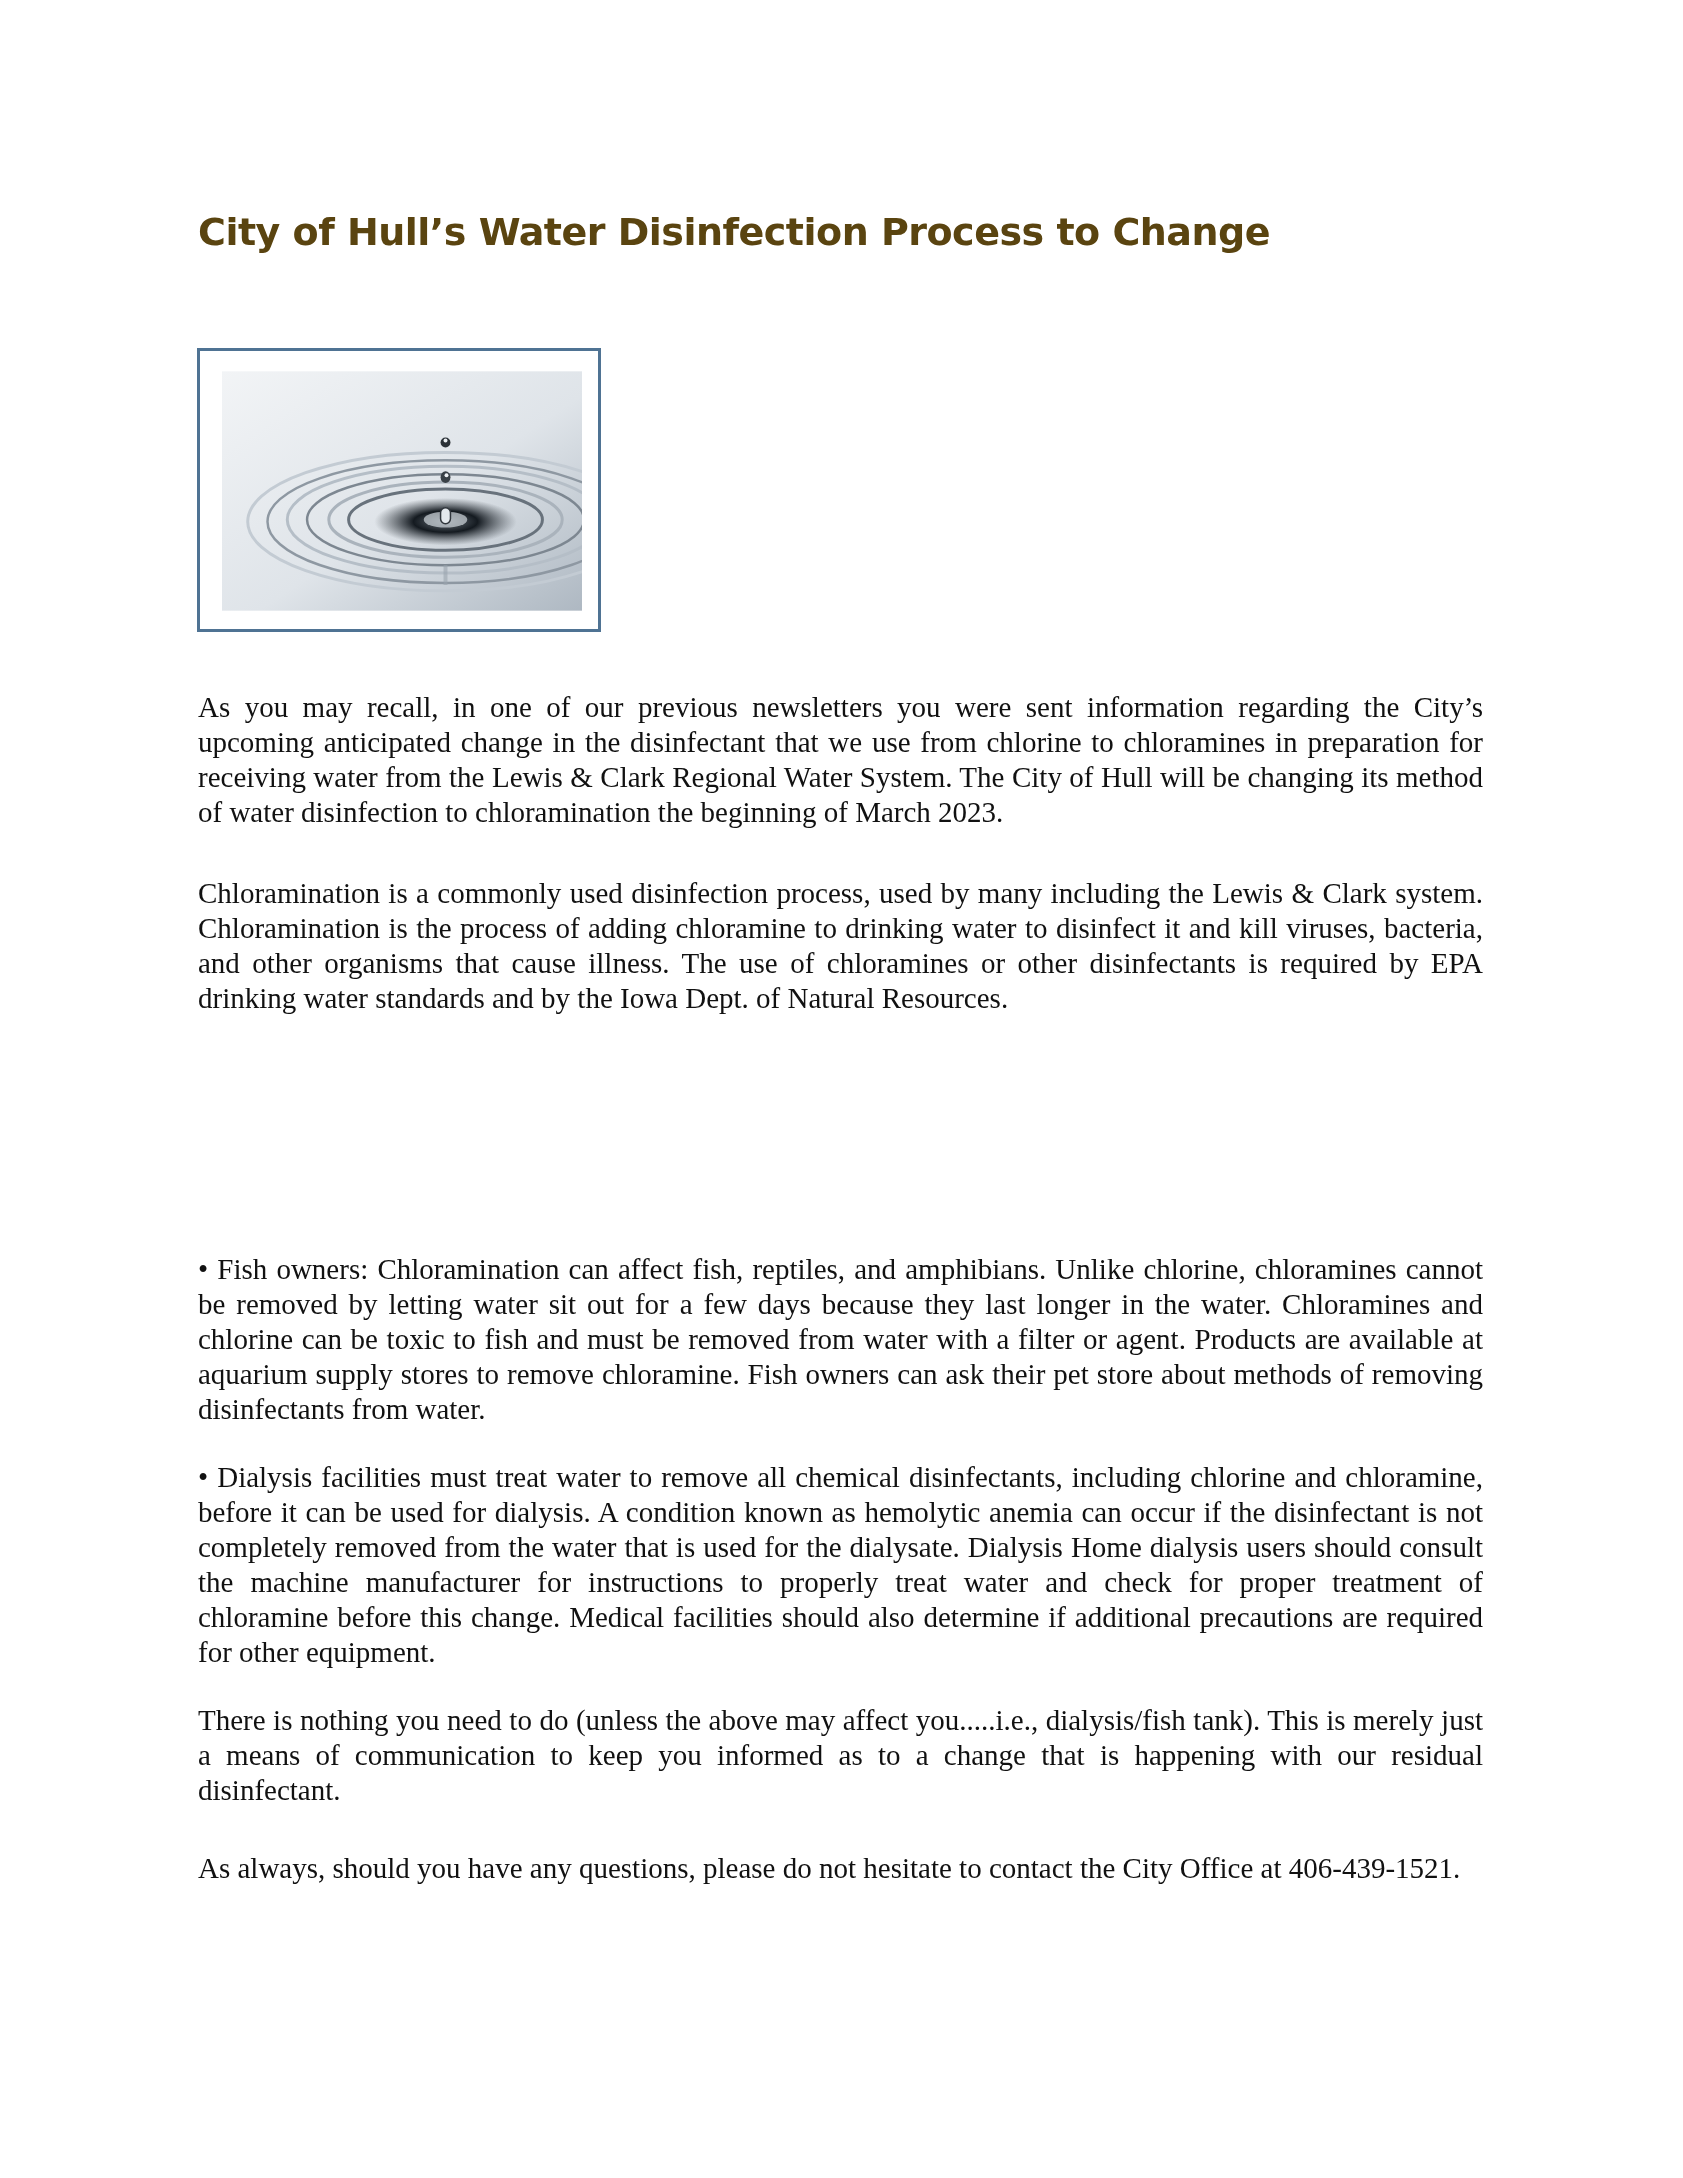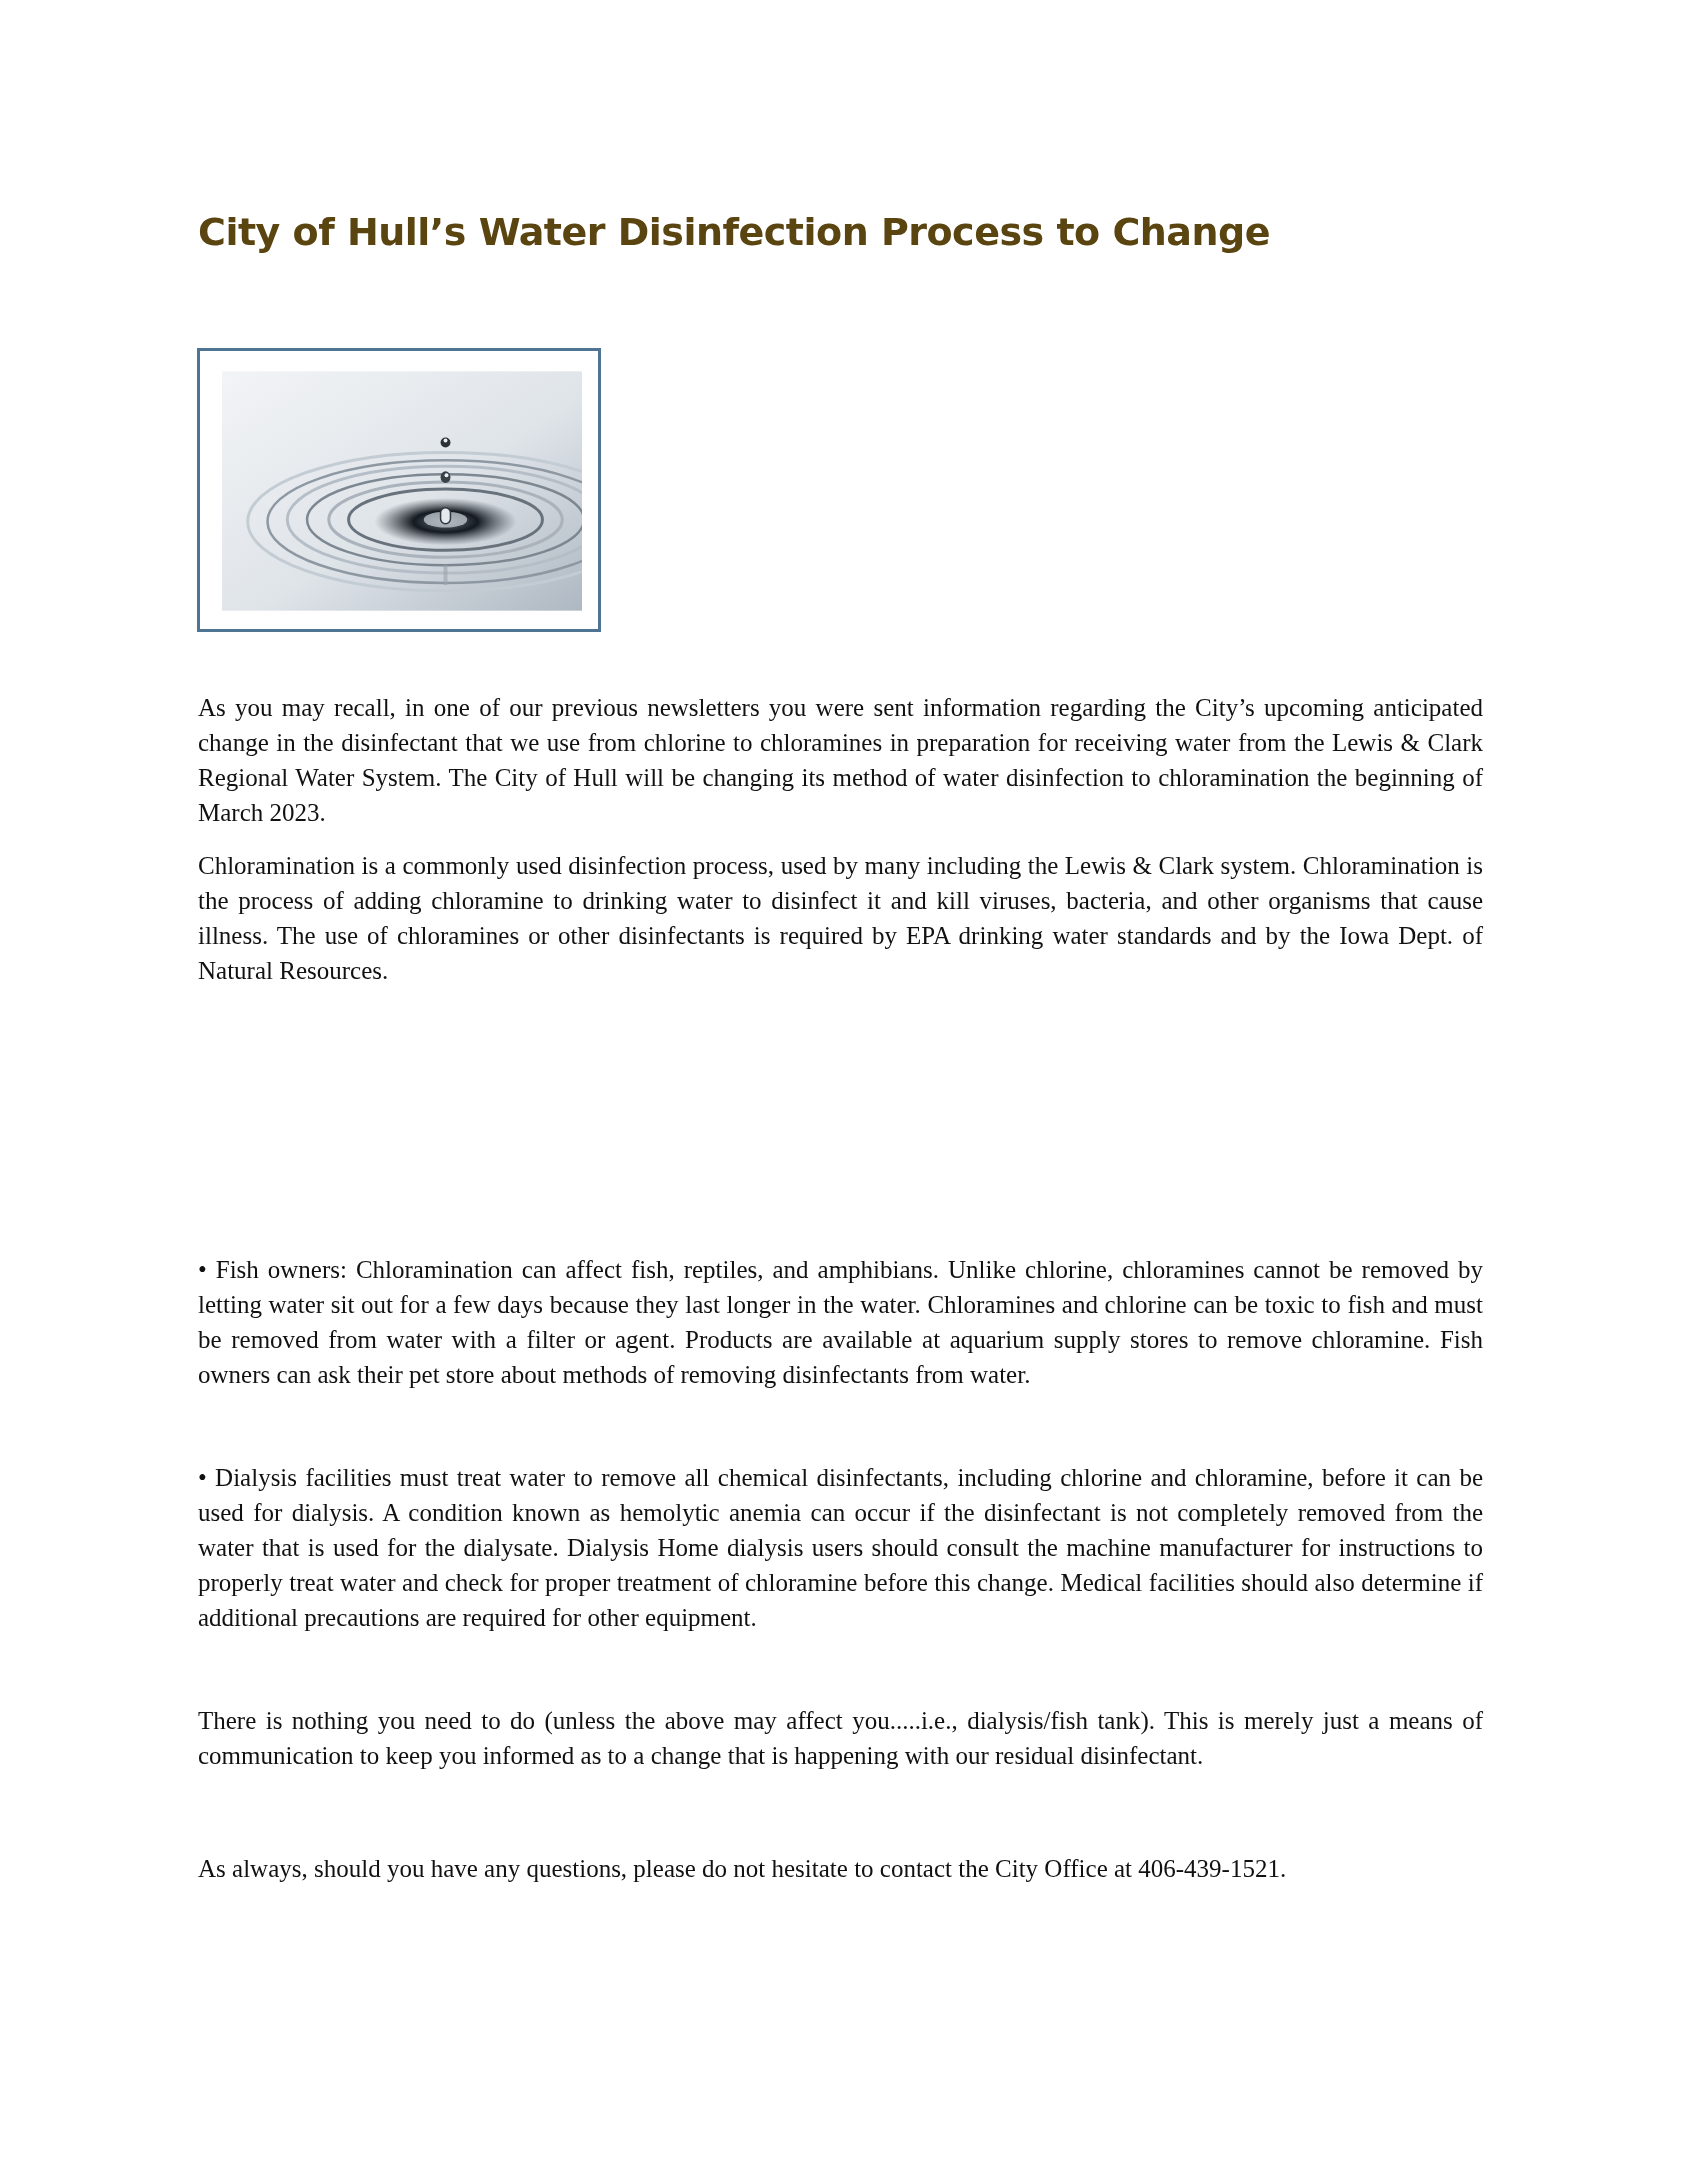--- a/index.html
+++ b/index.html
@@ -13,25 +13,25 @@
     .figure {
       position: absolute; left: 197px; top: 348px; width: 404px; height: 284px;
       border: 3px solid #4f7393; background: #fff; box-sizing: border-box;
     }
     .photo {
       position: absolute; left: 22px; top: 20px; width: 360px; height: 240px;
       overflow: hidden;
     }
     .body-text {
       position: absolute; left: 198px; width: 1285px;
-      font-family: "Liberation Serif", serif; font-size: 25px; line-height: 35px;
+      font-family: "Liberation Serif", serif; font-size: 29px; line-height: 35px;
       color: #111; text-align: justify; margin: 0;
     }
     .p1 { top: 690px; }
-    .p2 { top: 848px; }
+    .p2 { top: 876px; }
     .p3 { top: 1101px; }
     .p4 { top: 1252px; }
     .p5 { top: 1440px; margin-top: 20px; }
     .p6 { top: 1703px; }
     .p7 { top: 1851px; }
     .underline-bold { font-weight: bold; text-decoration: underline; }
   </style>
 </head>
 <body>
 

